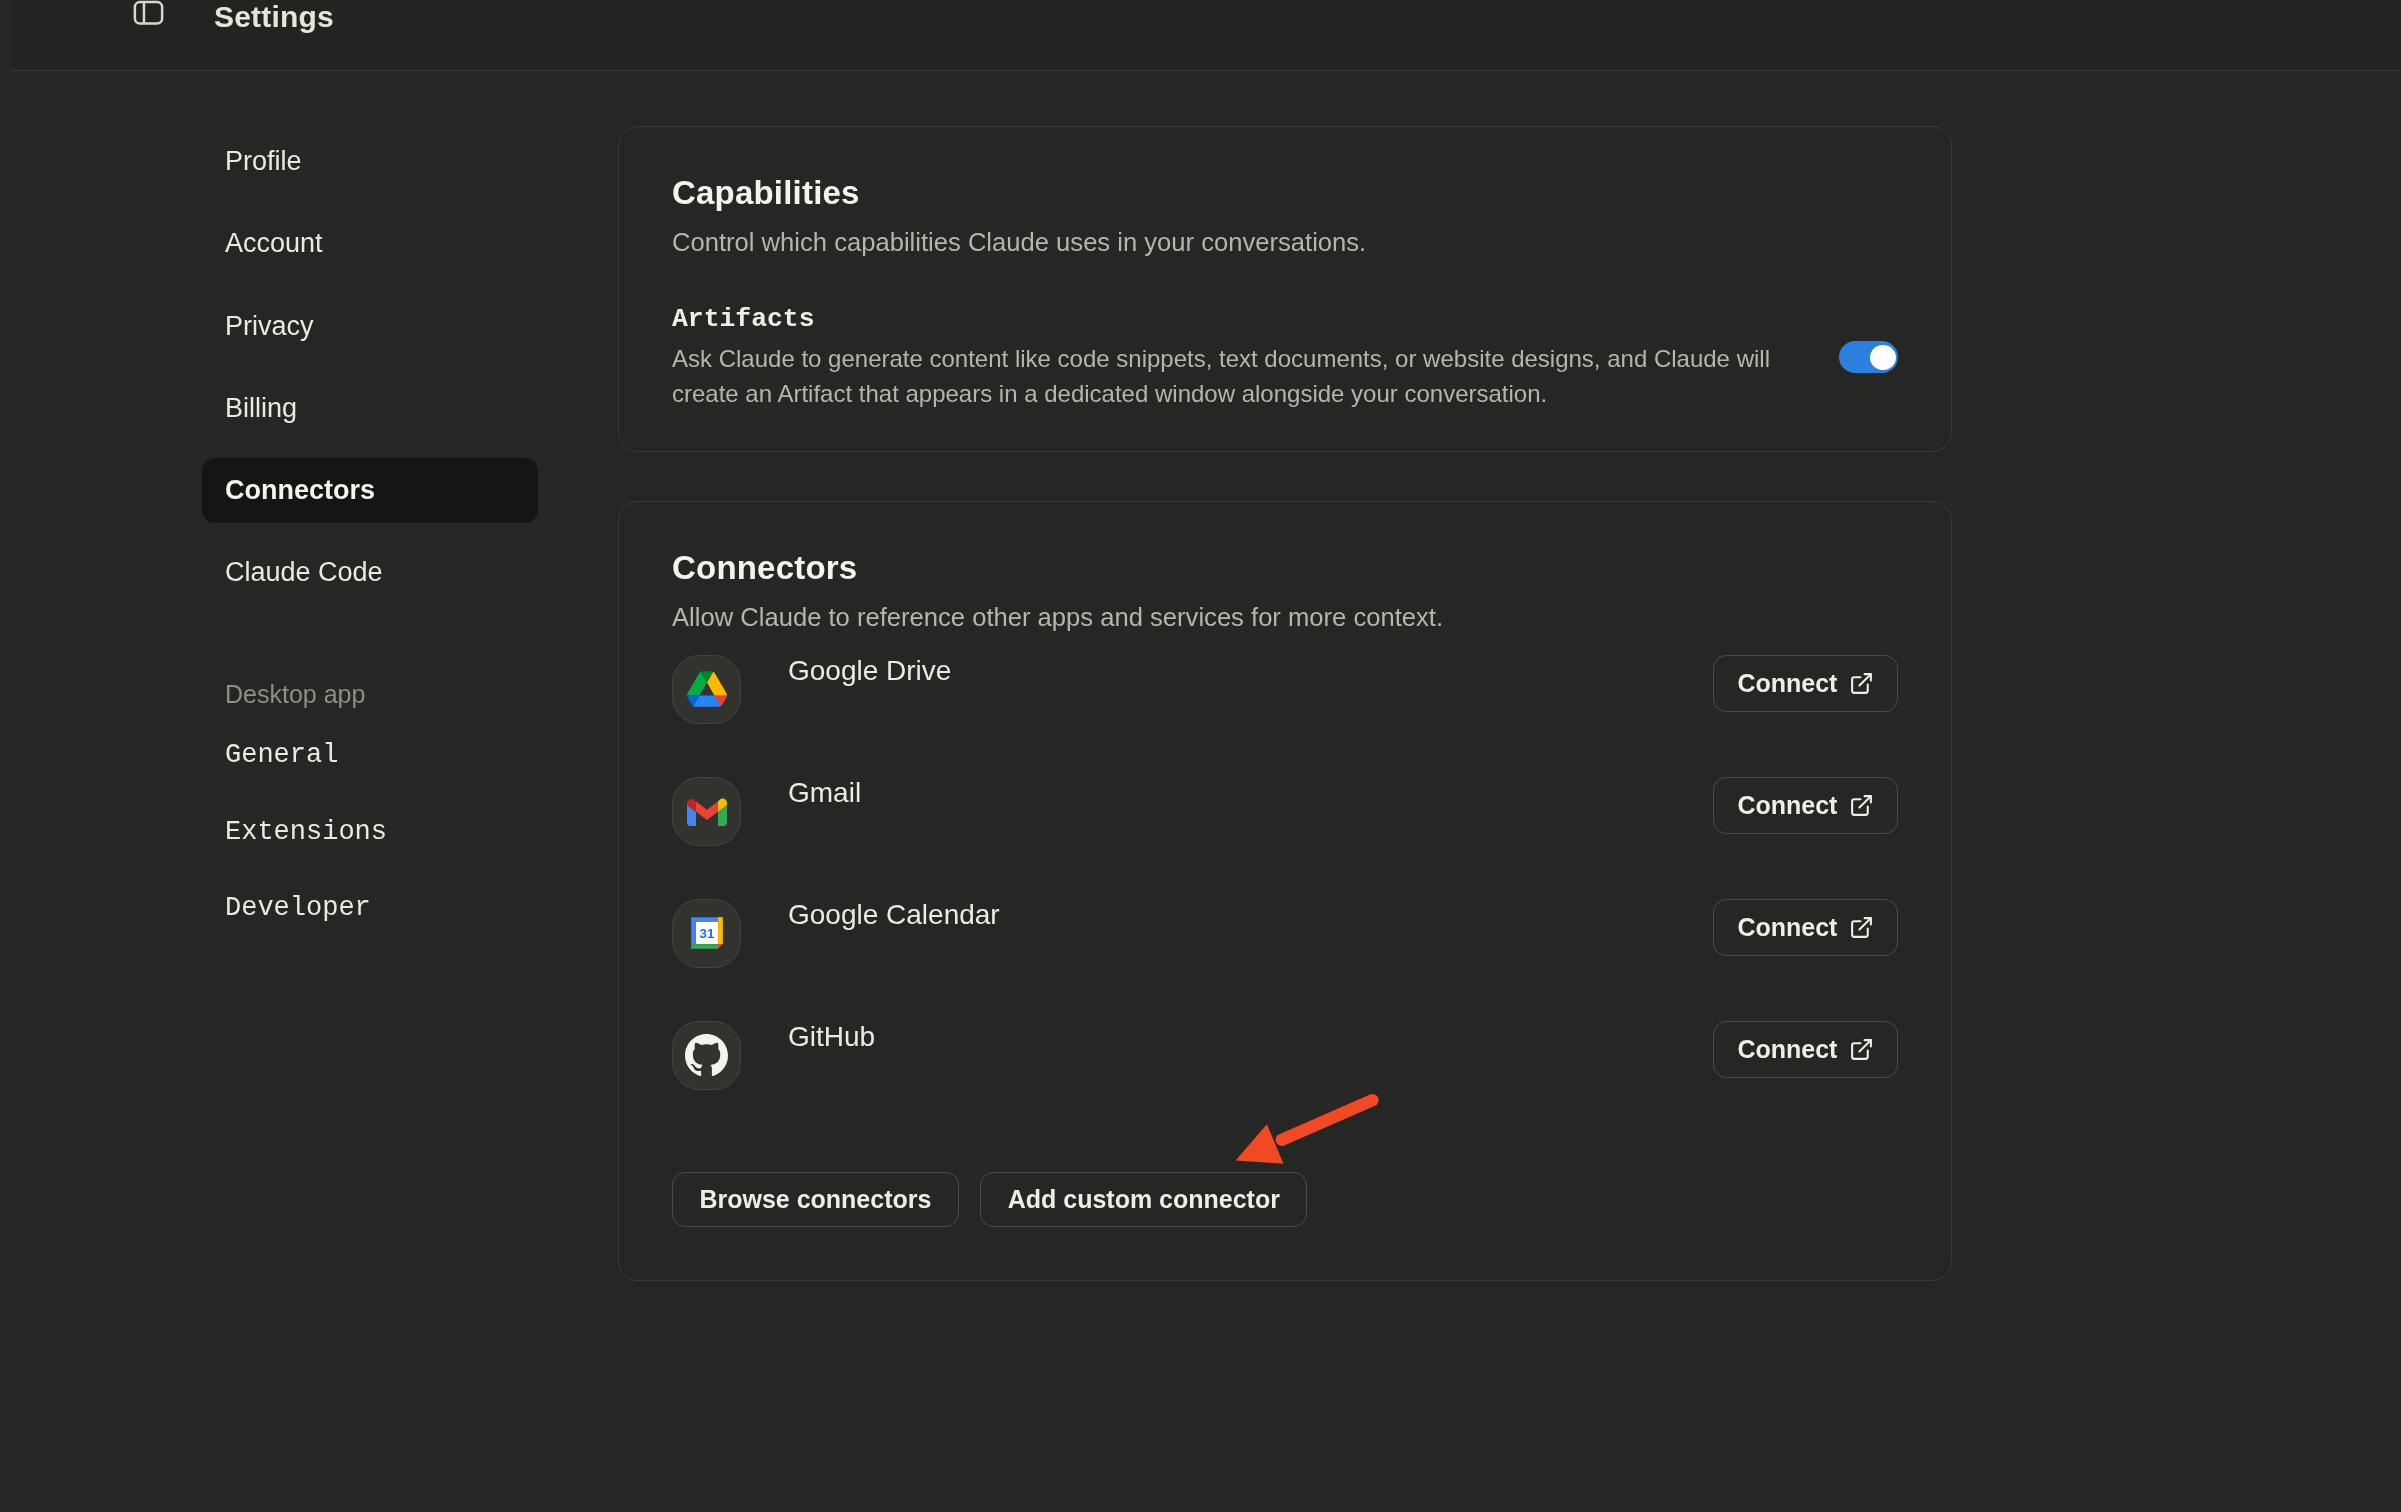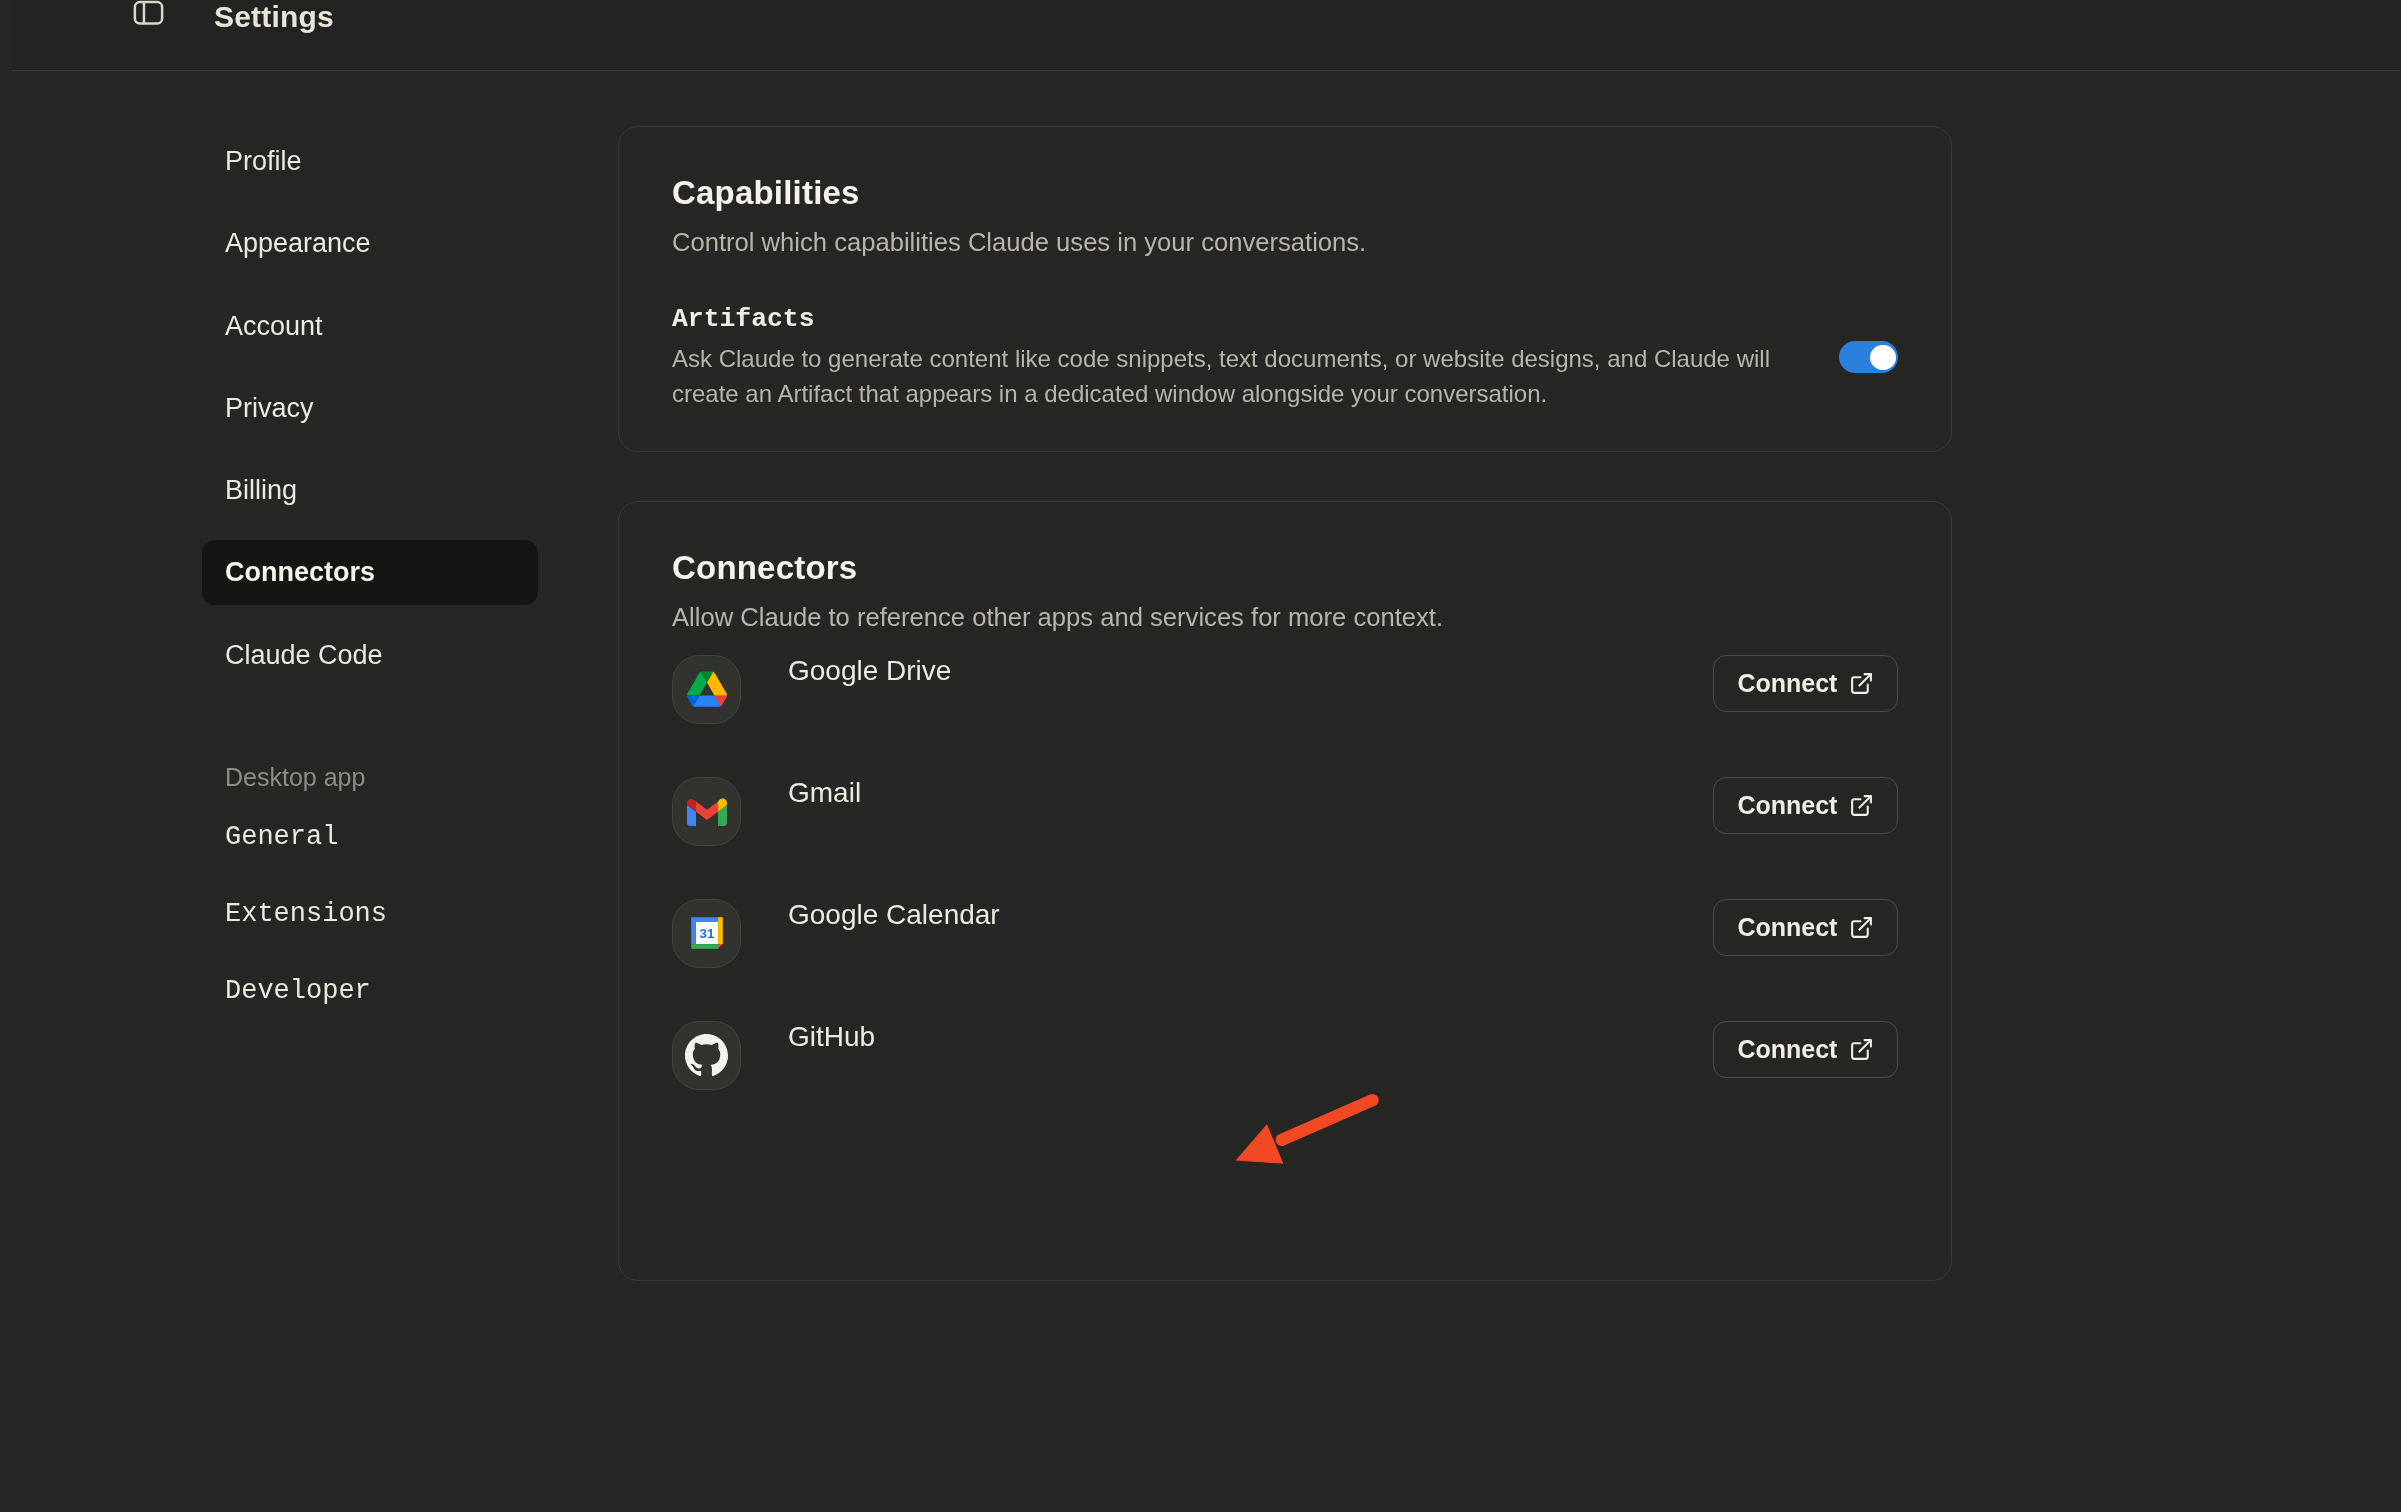--- a/index.html
+++ b/index.html
@@ -141,21 +141,20 @@
     <svg width="31" height="25.6" viewBox="0 0 37 31">
       <rect x="2" y="2.5" width="33" height="26" rx="6" fill="none" stroke="#d9d6cb" stroke-width="3"></rect>
       <line x1="13" y1="3" x2="13" y2="28" stroke="#d9d6cb" stroke-width="3"></line>
     </svg>
   </span>
   <span class="topbar-title">Settings</span>
 </div>
 
 <nav class="sidebar">
   <div class="side-item">Profile</div>
-  <div class="side-item">Appearance</div>
   <div class="side-item">Account</div>
   <div class="side-item">Privacy</div>
   <div class="side-item">Billing</div>
   <div class="side-item active">Connectors</div>
   <div class="side-item">Claude Code</div>
 
   <div class="side-section-label">Desktop app</div>
   <div class="side-item compact">General</div>
   <div class="side-item compact">Extensions</div>
   <div class="side-item compact">Developer</div>
@@ -258,19 +257,23 @@
         <span>Connect</span>
         <svg width="25" height="25" viewBox="0 0 24 24" fill="none" stroke="#f0eee4" stroke-width="2" stroke-linecap="round" stroke-linejoin="round">
           <path d="M18 13v6a2 2 0 0 1-2 2H5a2 2 0 0 1-2-2V8a2 2 0 0 1 2-2h6"></path>
             <polyline points="15 3 21 3 21 9"></polyline>
             <line x1="10" y1="14" x2="21" y2="3"></line>
         </svg>
       </button>
     </div>
   </div>
 
+  <div class="bottom-buttons">
+    <button class="ghost-btn">Browse connectors</button>
+    <button class="ghost-btn">Add custom connector</button>
+  </div>
 </section>
 
 <svg class="annotation-arrow" width="190" height="99" viewBox="0 0 230 120">
   <line x1="192" y1="16" x2="82" y2="64" stroke="#f04923" stroke-width="15" stroke-linecap="round"></line>
   <polygon points="26,89 64,45 84,93" fill="#f04923"></polygon>
 </svg>
 
 
 </body></html>

